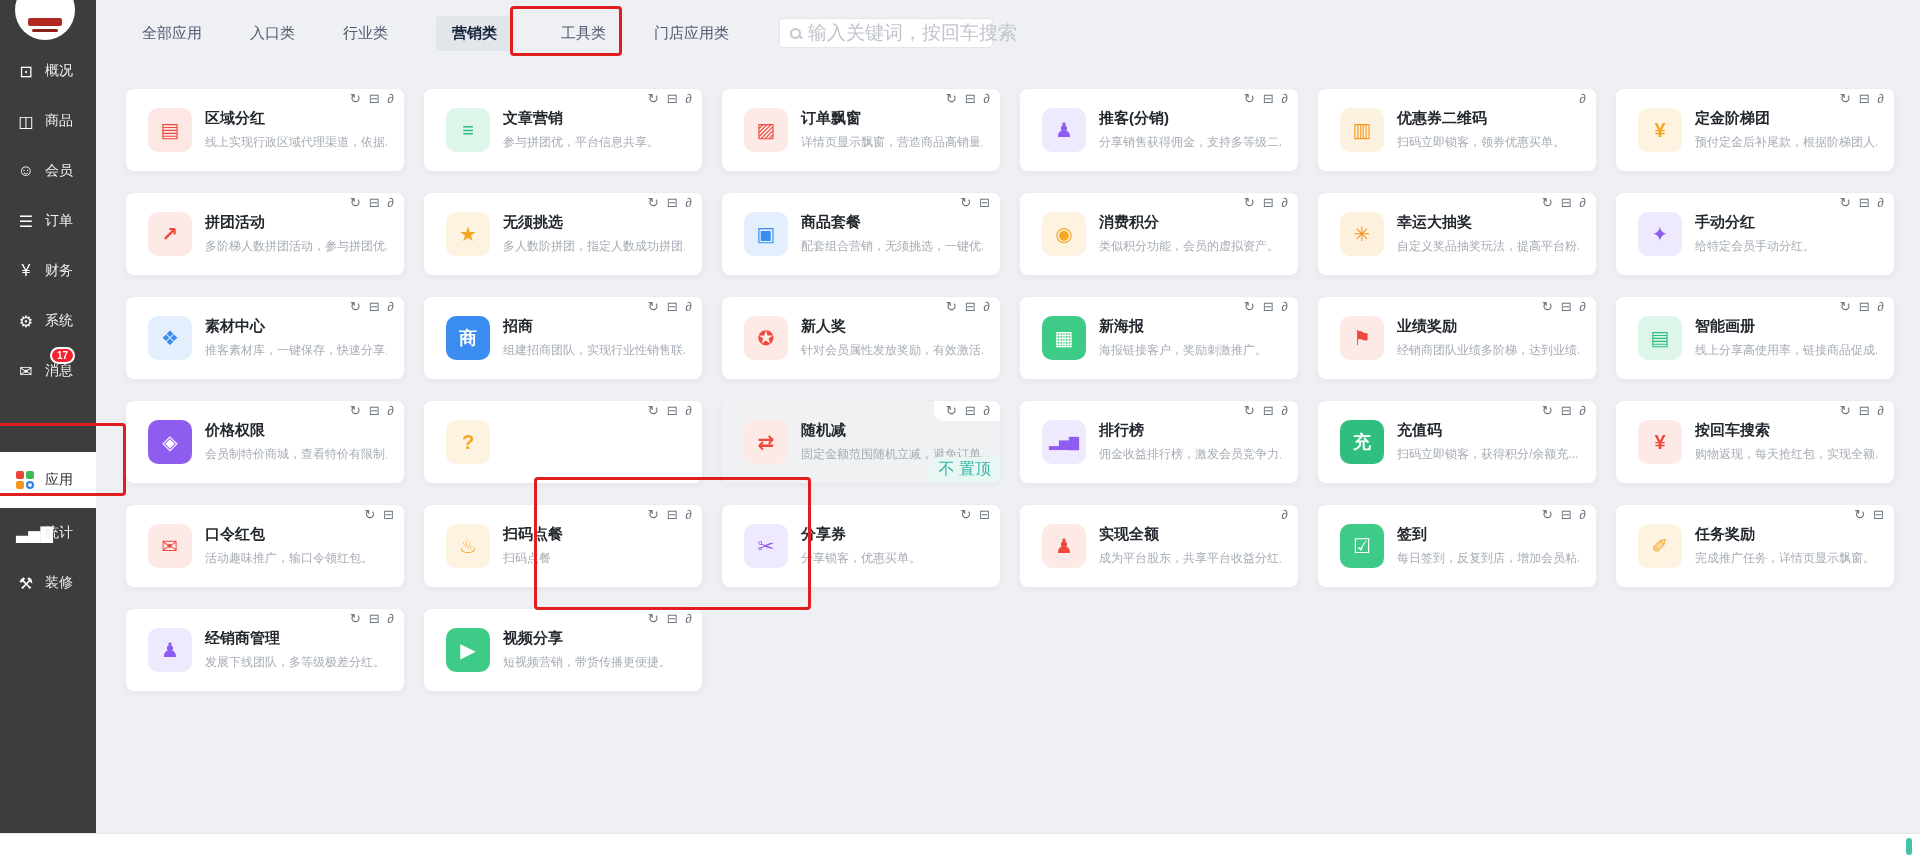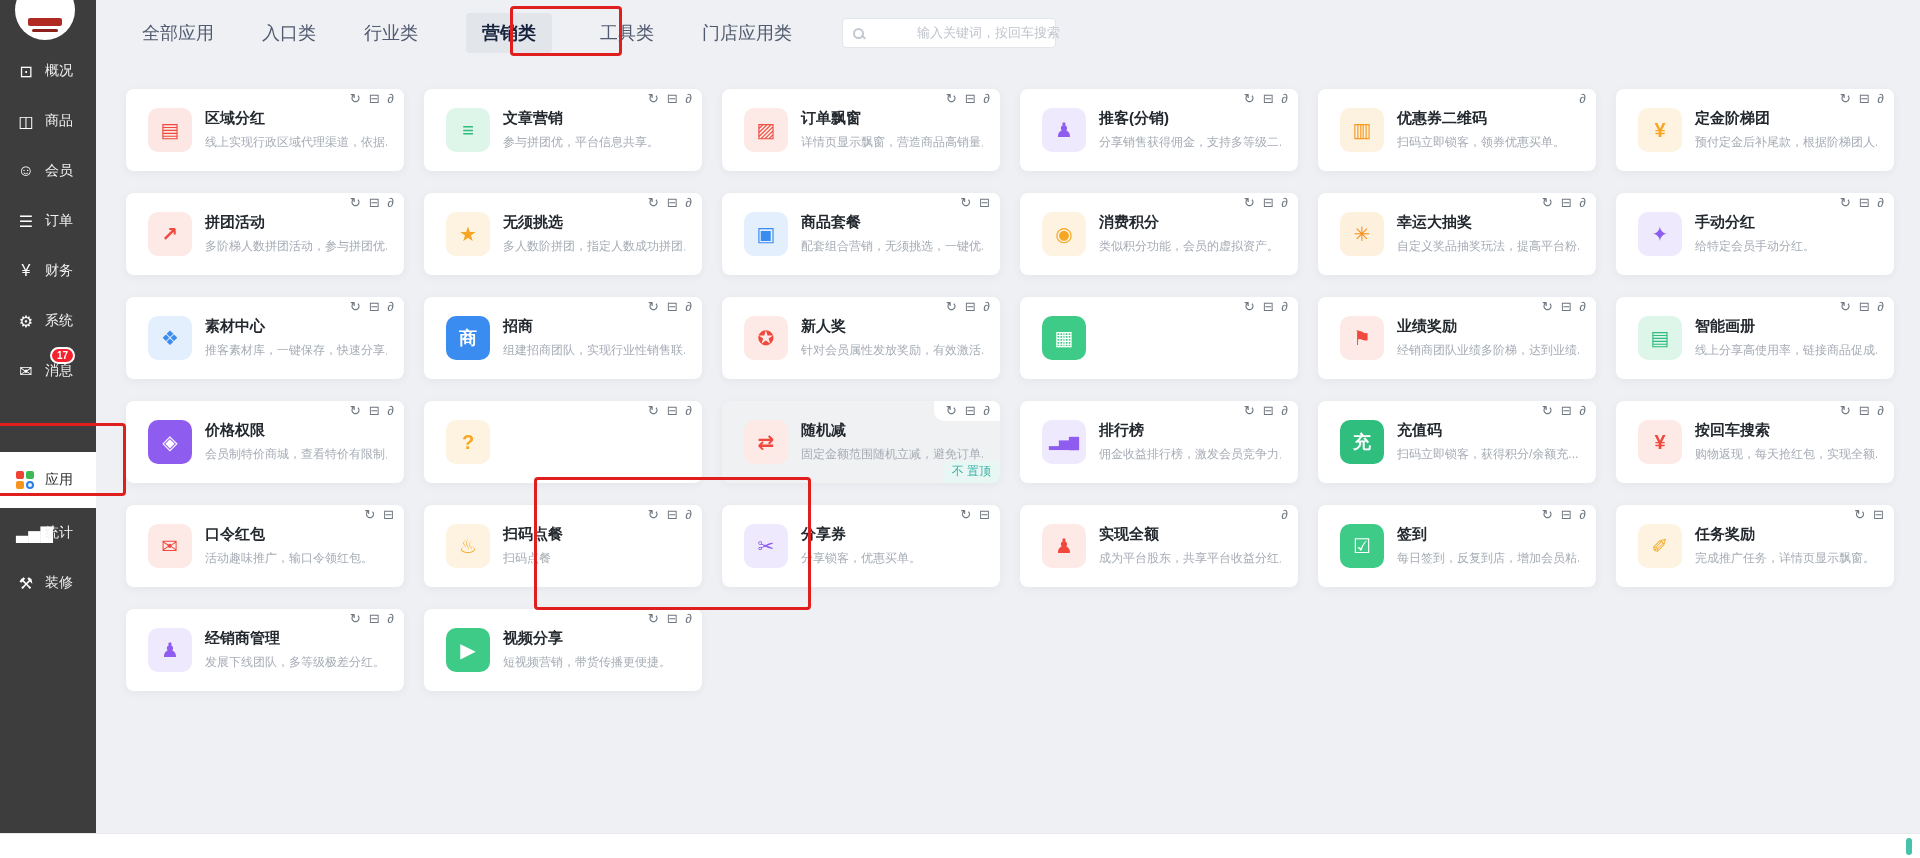--- a/index.html
+++ b/index.html
@@ -27,47 +27,47 @@
   .grid4 i:nth-child(1){ background:#ef4136; }
   .grid4 i:nth-child(2){ background:#3dba54; }
   .grid4 i:nth-child(3){ background:#f7941d; }
   .grid4 i:nth-child(4){ background:#2b7de9; border-radius:50%; border:2px solid #2b7de9; background:#eaf3ff; }
 
   
   .main { flex:1; background:#eef0f4; position:relative; }
   .hdr { position:absolute; top:0; left:0; right:0; height:66px; display:flex;
     align-items:center; padding-left:46px; }
   .tabs { display:flex; align-items:center; gap:48px; }
-  .tab { font-size:18px; color:#515a6e; cursor:pointer; white-space:nowrap; }
+  .tab { font-size:15px; color:#515a6e; cursor:pointer; white-space:nowrap; }
   .tab.active { background:#e2e5ea; color:#17233d; font-weight:bold; padding:8px 16px; border-radius:4px; }
   .search { margin-left:50px; width:214px; height:30px; background:#fff; border:1px solid #e2e5e9;
     border-radius:4px; display:flex; align-items:center; padding:0 10px; gap:7px; }
   .mag { width:11px; height:11px; border:2px solid #c3c8d1; border-radius:50%; position:relative; flex:0 0 11px; }
   .mag::after { content:""; position:absolute; width:5px; height:2px; background:#c3c8d1;
     transform:rotate(45deg); right:-4px; bottom:-1px; }
-  .search input { border:none; outline:none; flex:1; font-size:13px; color:#333; background:transparent;
-    font-family:Liberation Serif, serif;margin-left:46px; }
+  .search input { border:none; outline:none; flex:1; font-size:19px; color:#333; background:transparent;
+    font-family:Liberation Sans, sans-serif; }
   .search input::placeholder { color:#c0c4cc; }
 
   
   .grid { position:absolute; top:89px; left:30px; right:26px; display:grid;
     grid-template-columns:repeat(6,1fr); grid-auto-rows:82px; gap:22px 20px; }
   .card { background:#fff; border-radius:8px; position:relative; display:flex; align-items:center;
     padding:0 14px 0 22px; box-shadow:0 2px 10px rgba(31,45,61,.05); cursor:pointer; }
   .card.muted { background:#f0f1f3; }
   .appicon { width:44px; height:44px; border-radius:10px; flex:0 0 44px; display:flex;
     align-items:center; justify-content:center; margin-right:13px; }
   .appicon span { font-size:20px; line-height:1; font-weight:bold; }
   .ctext { min-width:0; }
   .ctitle { font-size:15px; font-weight:bold; color:#24292f; margin-bottom:6px; white-space:nowrap; }
   .cdesc { font-size:12px; color:#a6acb5; white-space:nowrap; overflow:hidden; max-width:182px; }
   .actions { position:absolute; top:0; right:0; background:#fff; border-radius:0 8px 0 10px;
     padding:3px 10px 4px 12px; display:flex; gap:8px; }
   .act { font-size:13px; color:#6f7781; cursor:pointer; line-height:1; }
-  .cbadge { position:absolute; right:0; bottom:0; background:#e9f7f4; color:#35b3a5; font-size:12px;
+  .cbadge { position:absolute; right:0; bottom:0; background:#e9f7f4; color:#35b3a5; font-size:16px;
     padding:2px 9px 3px; border-radius:8px 0 8px 0; }
 
   
   .anno { position:absolute; border:3px solid #e01e1e; border-radius:4px; pointer-events:none; z-index:50; }
   #anno-tab { left:414px; top:6px; width:112px; height:50px; }
   #anno-sidebar { left:-5px; top:423px; width:131px; height:73px; }
   #anno-card { left:438px; top:477px; width:277px; height:133px; }
 
   
   .footer { height:25px; background:#fff; border-top:1px solid #e7e9ec; position:relative; }
@@ -362,20 +362,24 @@
   </div>
         <div class="card">
     <div class="actions">
             <span class="act">↻</span>
             <span class="act">⊟</span>
             <span class="act">∂</span>
           </div>
     <div class="appicon" style="background: rgb(62, 203, 135);">
             <span style="color: rgb(255, 255, 255);">▦</span>
           </div>
+    <div class="ctext">
+      <div class="ctitle">新海报</div>
+      <div class="cdesc">海报链接客户，奖励刺激推广。</div>
+    </div>
   </div>
         <div class="card">
     <div class="actions">
             <span class="act">↻</span>
             <span class="act">⊟</span>
             <span class="act">∂</span>
           </div>
     <div class="appicon" style="background: rgb(253, 234, 231);">
             <span style="color: rgb(240, 72, 60);">⚑</span>
           </div>

